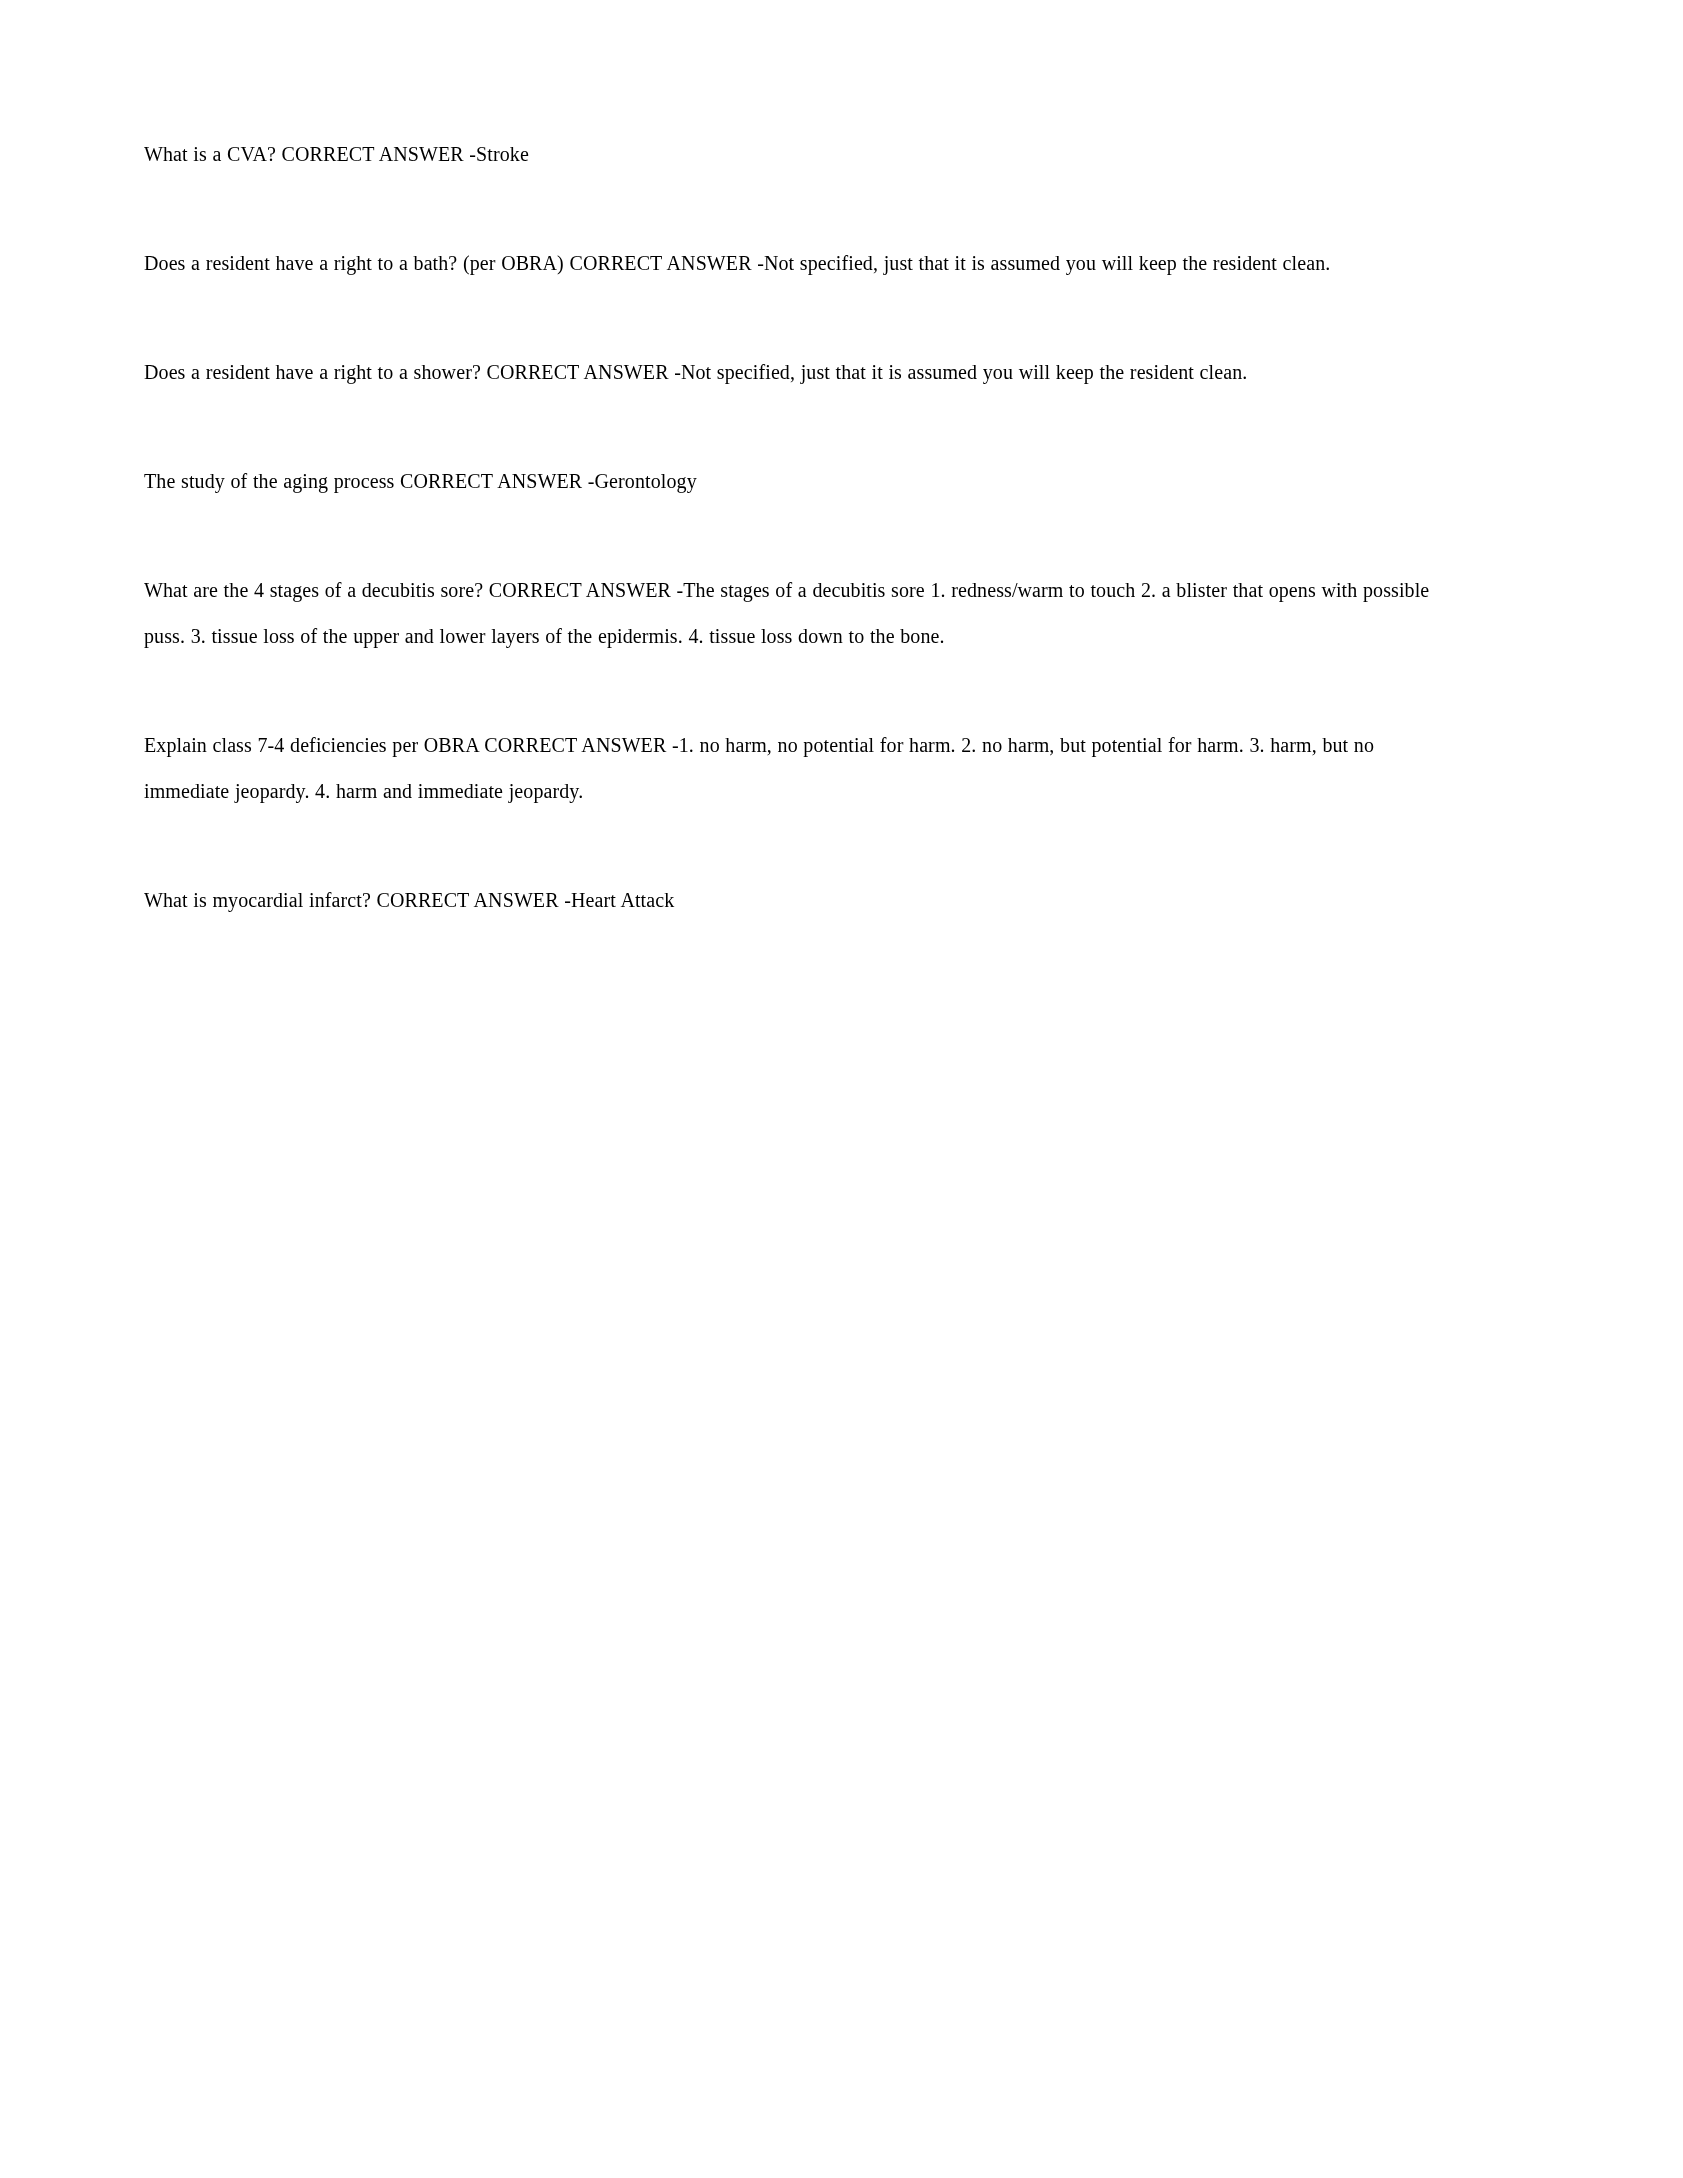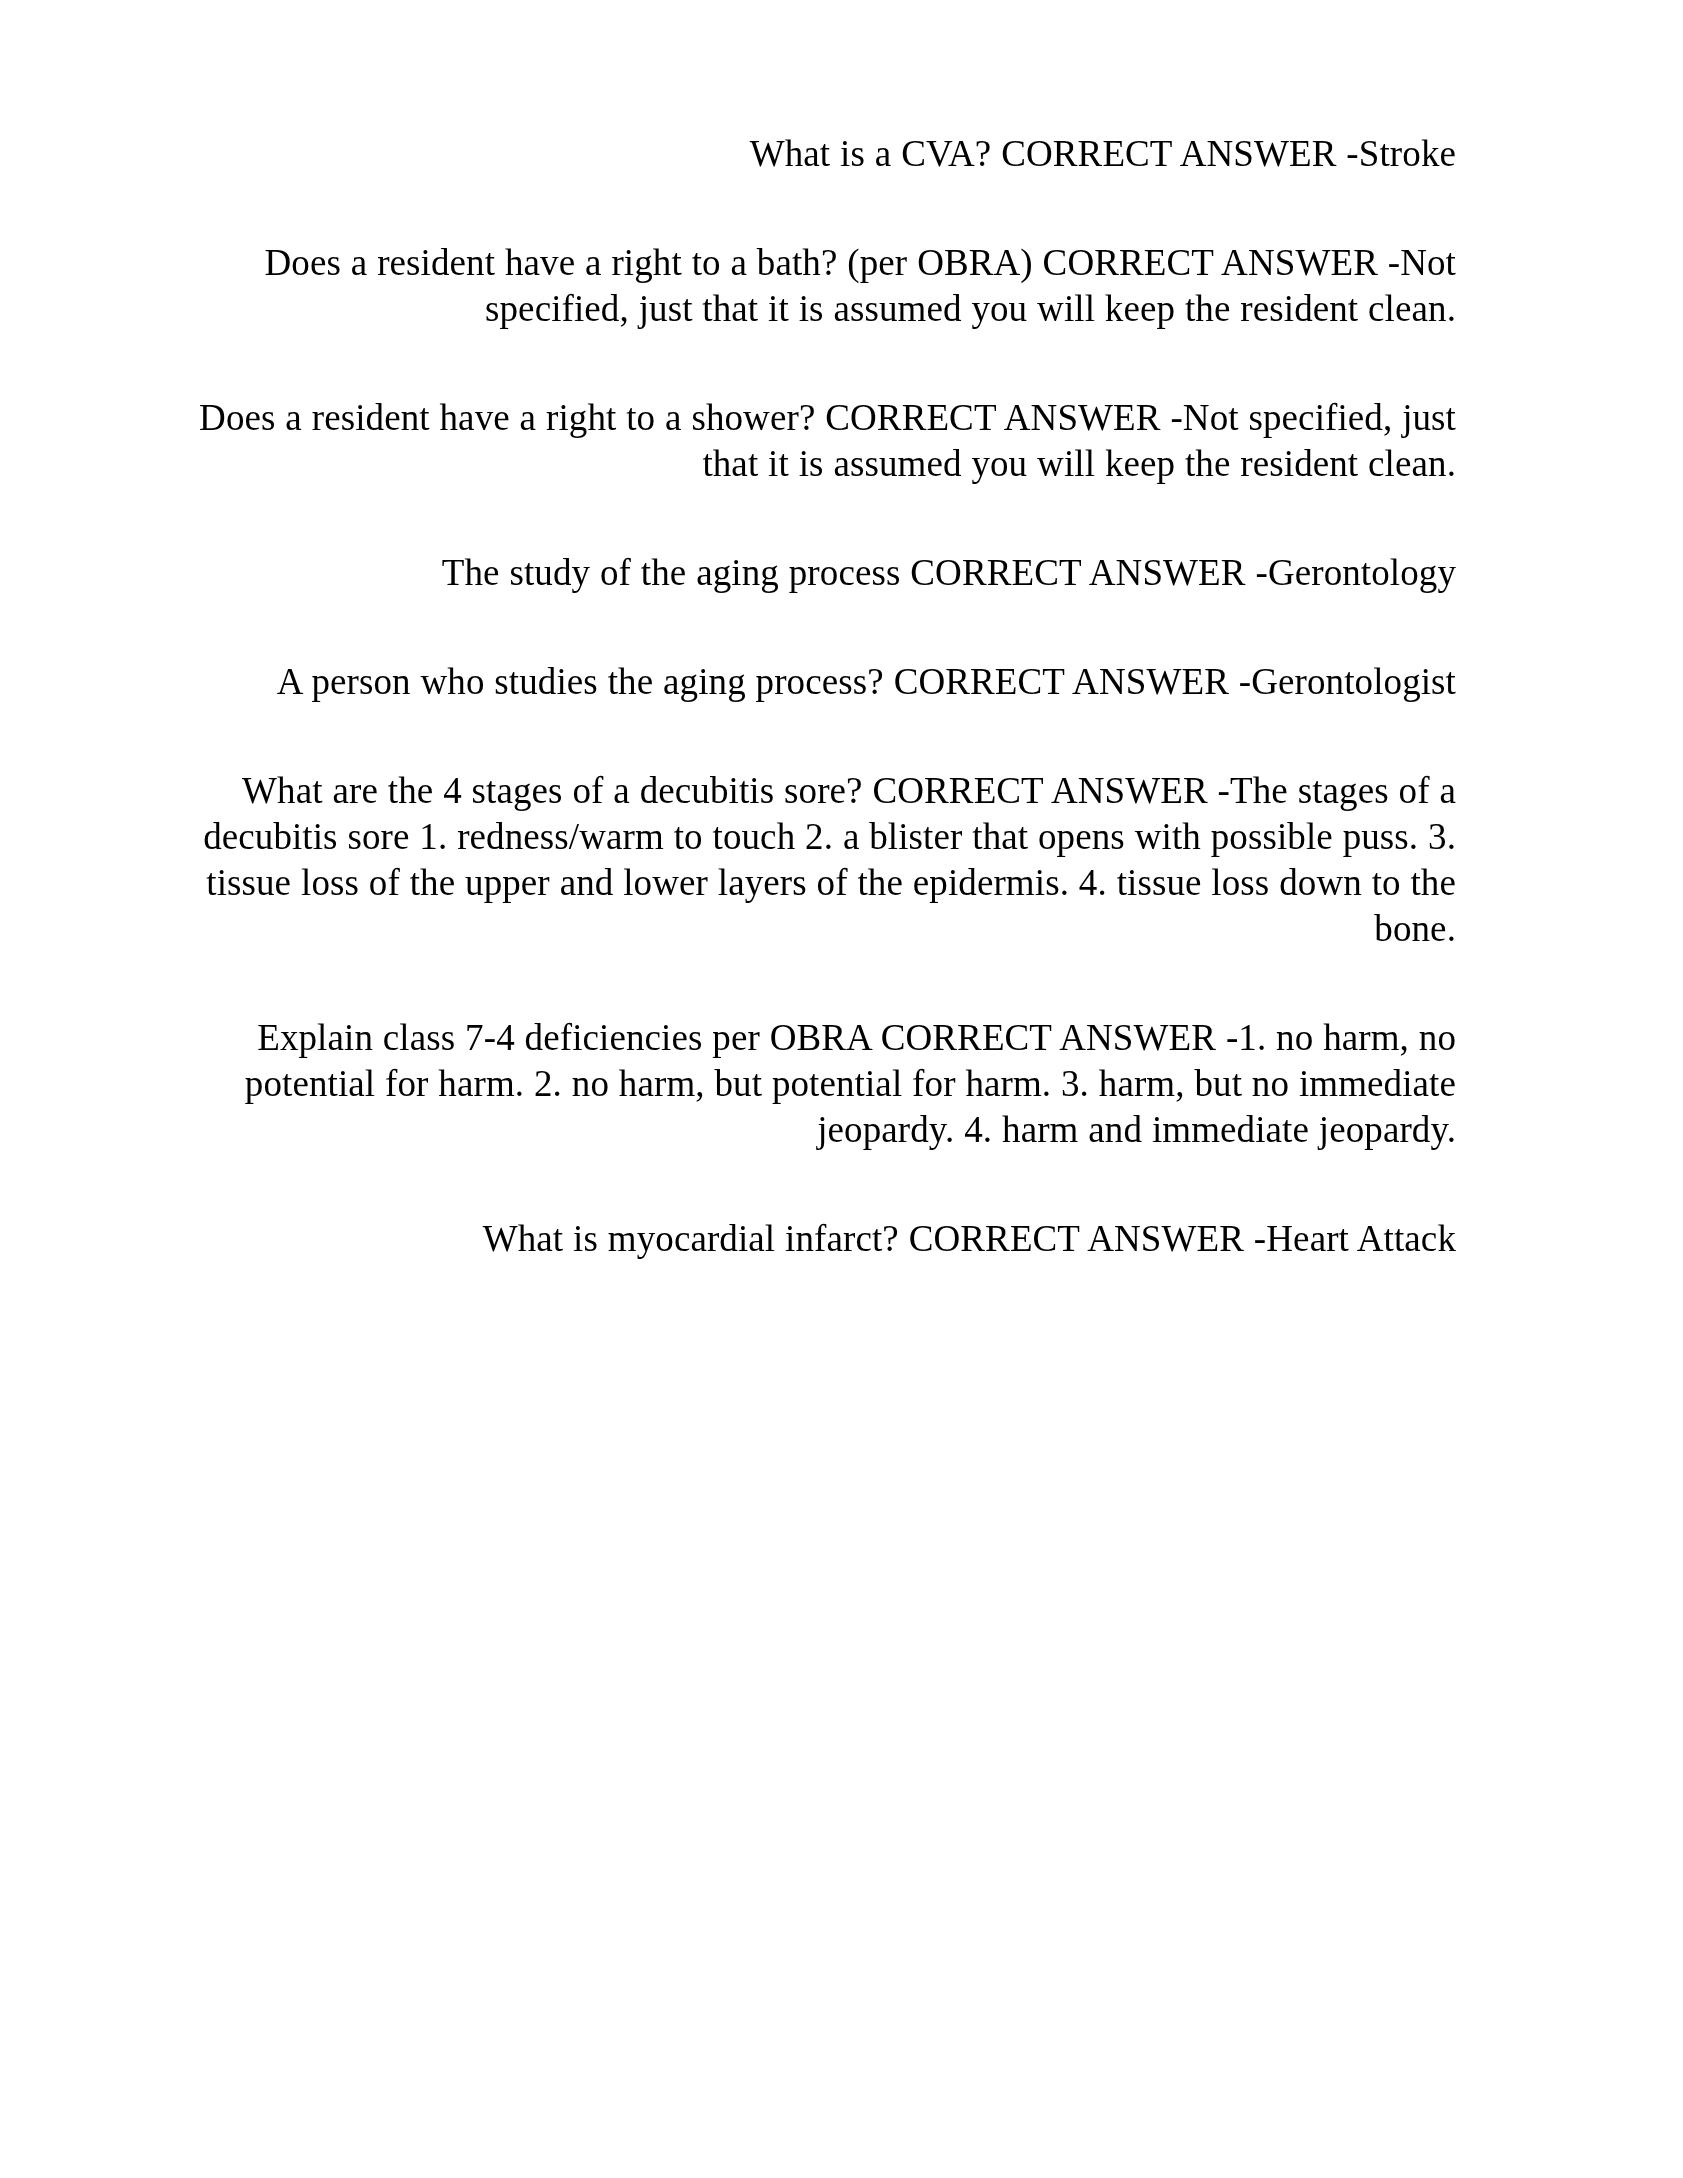--- a/index.html
+++ b/index.html
@@ -20,25 +20,25 @@
     overflow: hidden;
     box-sizing: border-box;
   }
   .content {
     position: absolute;
     left: 144px;
     top: 131px;
     width: 1312px;
   }
   .qa-block {
-    font-size: 37px;
+    font-size: 20px;
     line-height: 46px;
     letter-spacing: 0.1px;
     margin: 0 0 63px 0;
-    text-align: right;
+    text-align: left;
     word-spacing: 0.5px;
   }
   .qa-block:last-child {
     margin-bottom: 17px;
   }
   .qa-block .q {
     white-space: pre-wrap;
   }
   .qa-block .marker {
     white-space: pre-wrap;
@@ -63,23 +63,20 @@
     </p>
 
     <p class="qa-block">
       <span class="q">Does a resident have a right to a shower?</span><span class="sep">   </span><span class="marker">CORRECT ANSWER -</span><span class="a">Not specified, just that it is assumed you will keep the resident clean.</span>
     </p>
 
     <p class="qa-block">
       <span class="q">The study of the aging process</span><span class="sep">   </span><span class="marker">CORRECT ANSWER -</span><span class="a">Gerontology</span>
     </p>
 
-    <p class="qa-block">
-      <span class="q">A person who studies the aging process?</span><span class="sep">   </span><span class="marker">CORRECT ANSWER -</span><span class="a">Gerontologist</span>
-    </p>
 
     <p class="qa-block">
       <span class="q">What are the 4 stages of a decubitis sore?</span><span class="sep">   </span><span class="marker">CORRECT ANSWER -</span><span class="a">The stages of a decubitis sore 1. redness/warm to touch 2. a blister that opens with possible puss. 3. tissue loss of the upper and lower layers of the epidermis. 4. tissue loss down to the bone.</span>
     </p>
 
     <p class="qa-block">
       <span class="q">Explain class 7-4 deficiencies per OBRA</span><span class="sep">   </span><span class="marker">CORRECT ANSWER -</span><span class="a">1. no harm, no potential for harm. 2. no harm, but potential for harm. 3. harm, but no immediate jeopardy. 4. harm and immediate jeopardy.</span>
     </p>
 
 

